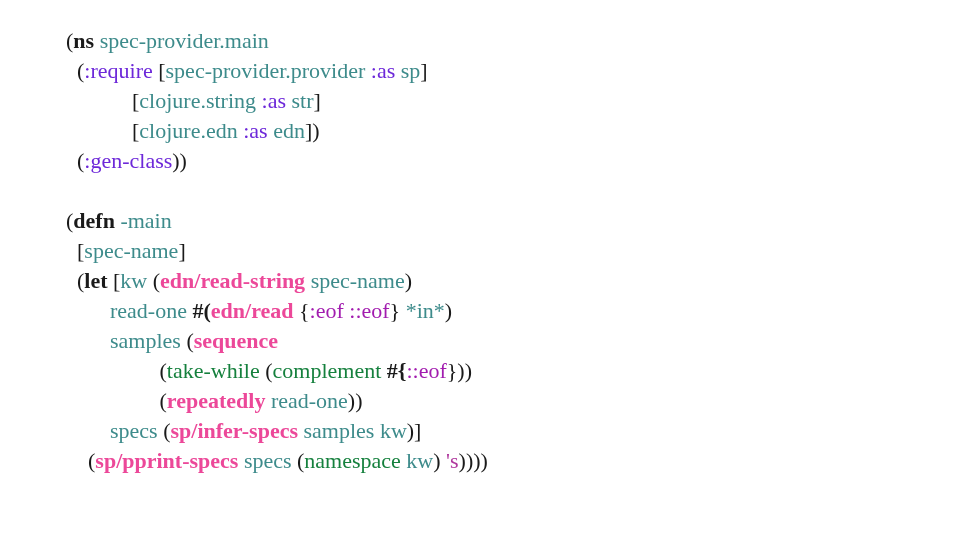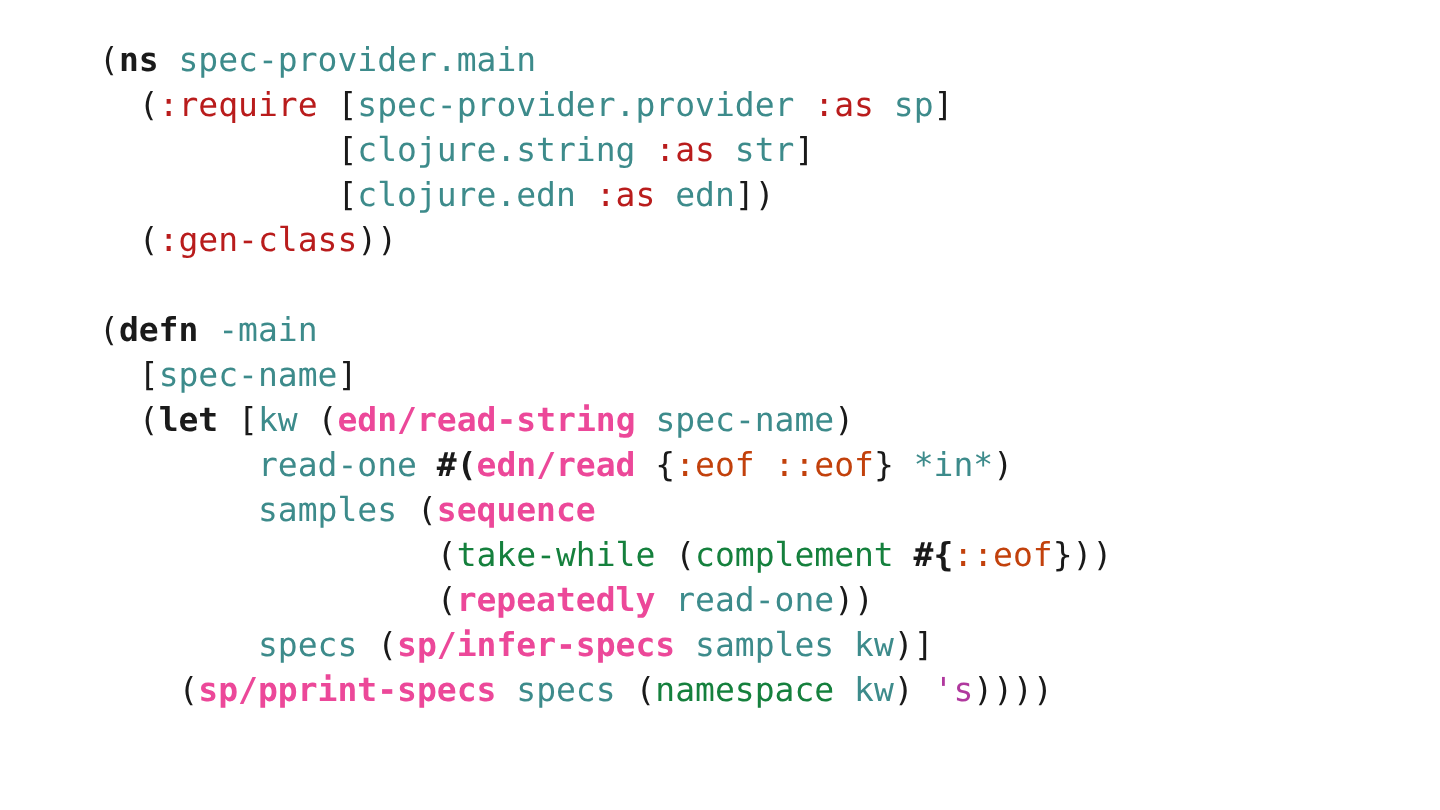--- a/index.html
+++ b/index.html
@@ -18,28 +18,29 @@
     left: 66px;
     top: 26px;
     font-size: 22px;
     line-height: 30px;
     white-space: pre;
     letter-spacing: 0px;
   }
   .line {
     white-space: pre;
     height: 30px;
+    font-family: Liberation Serif, serif;
   }
   
   .punct      { color: #1a1a1a; }
   .special    { color: #1a1a1a; font-weight: bold; }
   .reader     { color: #1a1a1a; font-weight: bold; }
   .sym        { color: #3d8b8b; }
-  .kw         { color: #b91c1c; }
-  .kwdata     { color: #c2410c; }
+  .kw         { color: #6d28d9; }
+  .kwdata     { color: #a21caf; }
   .fn         { color: #ec4899; font-weight: bold; }
   .core       { color: #15803d; }
   .quoted     { color: #b0389e; }
   .blank      { height: 30px; }
 </style>
 </head>
 <body style="background: rgb(255, 255, 255);">
 
 <div id="code-block" style="font-size: 22px; line-height: 30px;"><div class="line"><span class="punct">(</span><span class="special">ns</span><span class="punct"> </span><span class="sym">spec-provider.main</span></div><div class="line"><span class="punct">  (</span><span class="kw">:require</span><span class="punct"> [</span><span class="sym">spec-provider.provider</span><span class="punct"> </span><span class="kw">:as</span><span class="punct"> </span><span class="sym">sp</span><span class="punct">]</span></div><div class="line"><span class="punct">            [</span><span class="sym">clojure.string</span><span class="punct"> </span><span class="kw">:as</span><span class="punct"> </span><span class="sym">str</span><span class="punct">]</span></div><div class="line"><span class="punct">            [</span><span class="sym">clojure.edn</span><span class="punct"> </span><span class="kw">:as</span><span class="punct"> </span><span class="sym">edn</span><span class="punct">])</span></div><div class="line"><span class="punct">  (</span><span class="kw">:gen-class</span><span class="punct">))</span></div><div class="line blank">&nbsp;</div><div class="line"><span class="punct">(</span><span class="special">defn</span><span class="punct"> </span><span class="sym">-main</span></div><div class="line"><span class="punct">  [</span><span class="sym">spec-name</span><span class="punct">]</span></div><div class="line"><span class="punct">  (</span><span class="special">let</span><span class="punct"> [</span><span class="sym">kw</span><span class="punct"> (</span><span class="fn">edn/read-string</span><span class="punct"> </span><span class="sym">spec-name</span><span class="punct">)</span></div><div class="line"><span class="punct">        </span><span class="sym">read-one</span><span class="punct"> </span><span class="reader">#(</span><span class="fn">edn/read</span><span class="punct"> {</span><span class="kwdata">:eof</span><span class="punct"> </span><span class="kwdata">::eof</span><span class="punct">} </span><span class="sym">*in*</span><span class="punct">)</span></div><div class="line"><span class="punct">        </span><span class="sym">samples</span><span class="punct"> (</span><span class="fn">sequence</span></div><div class="line"><span class="punct">                 (</span><span class="core">take-while</span><span class="punct"> (</span><span class="core">complement</span><span class="punct"> </span><span class="reader">#{</span><span class="kwdata">::eof</span><span class="punct">}))</span></div><div class="line"><span class="punct">                 (</span><span class="fn">repeatedly</span><span class="punct"> </span><span class="sym">read-one</span><span class="punct">))</span></div><div class="line"><span class="punct">        </span><span class="sym">specs</span><span class="punct"> (</span><span class="fn">sp/infer-specs</span><span class="punct"> </span><span class="sym">samples</span><span class="punct"> </span><span class="sym">kw</span><span class="punct">)]</span></div><div class="line"><span class="punct">    (</span><span class="fn">sp/pprint-specs</span><span class="punct"> </span><span class="sym">specs</span><span class="punct"> (</span><span class="core">namespace</span><span class="punct"> </span><span class="sym">kw</span><span class="punct">) </span><span class="quoted">'s</span><span class="punct">))))</span></div></div>
 

